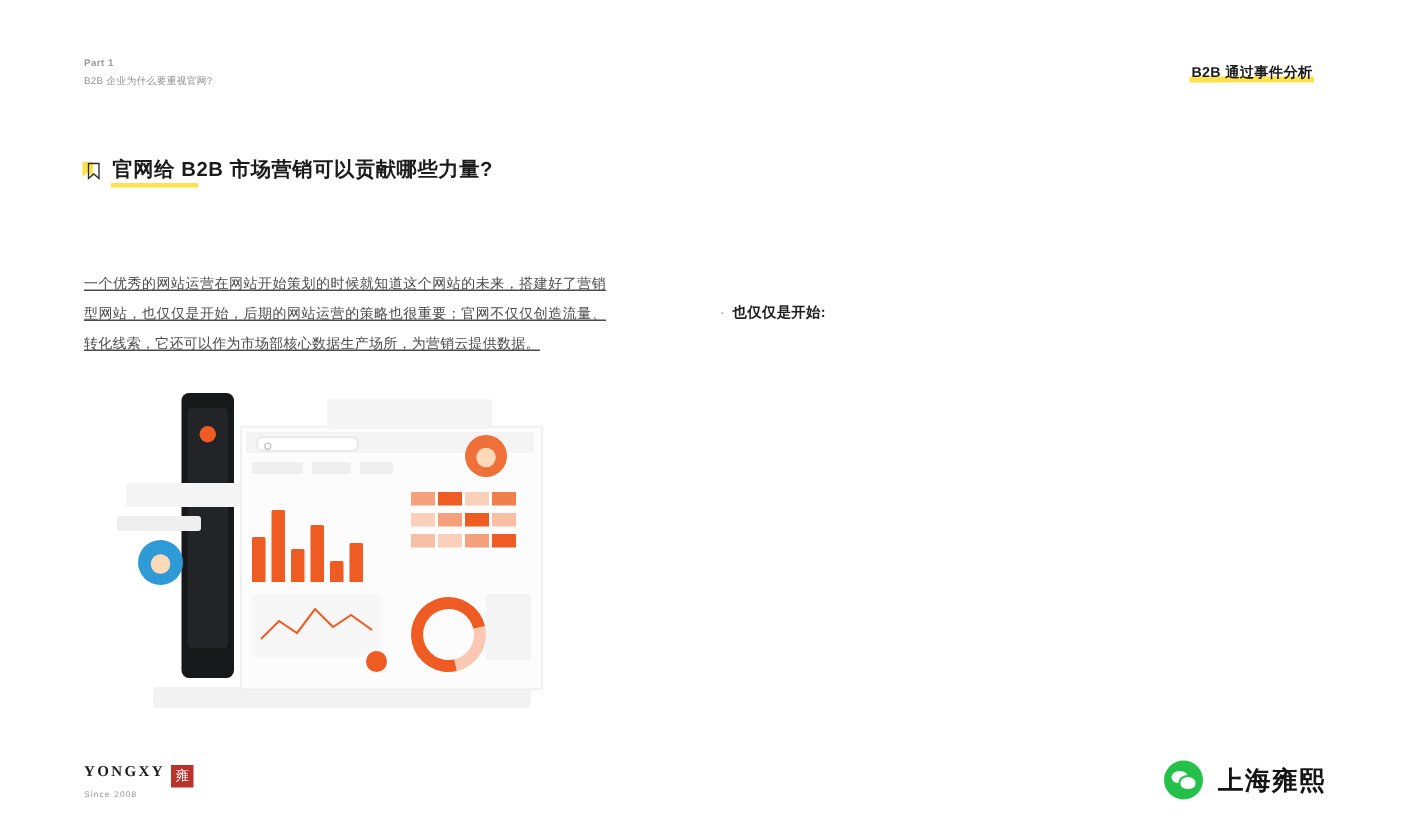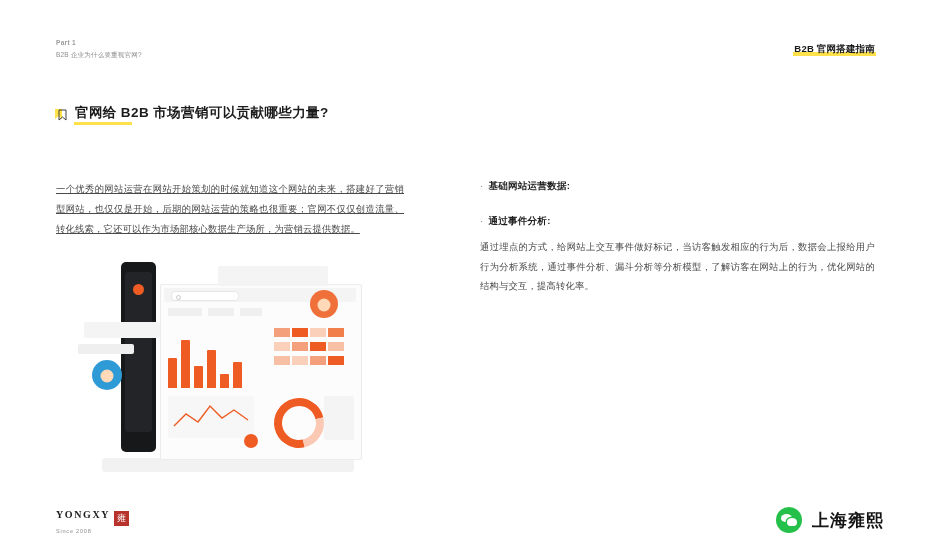--- a/index.html
+++ b/index.html
@@ -384,21 +384,21 @@
 <div class="page">
 
   <div class="header-left">
     <div class="header-part">Part 1</div>
     <div class="header-sub">B2B 企业为什么要重视官网?</div>
   </div>
 
   <div class="header-right">
     <span class="header-right-inner">
       <span class="hl"></span>
-      <span class="txt">B2B 官网搭建指南</span>
+      <span class="txt">B2B 通过事件分析</span>
     </span>
   </div>
 
   <div class="title-row">
     <span class="title-icon">
       <svg width="13" height="13" viewBox="0 0 13 13">
         <path d="M1 1 L8 1 L8 11 L4.5 8 L1 11 Z" fill="#ffe24b"></path>
         <path d="M5 2 L12 2 L12 12 L8.5 9 L5 12 Z" fill="none" stroke="#2b2b2b" stroke-width="0.9"></path>
       </svg>
     </span>
@@ -469,30 +469,26 @@
 
   <div class="logo">
     <div>
       <span class="logo-name">YONGXY</span><span class="logo-mark">雍</span>
     </div>
     <div class="logo-since">Since 2008</div>
   </div>
 
   <div class="right-col">
     <div class="blk">
-      <div class="blk-head">
-        <span class="bullet">·</span><span>基础网站运营数据:</span>
-      </div>
     </div>
 
     <div class="blk">
       <div class="blk-head">
-        <span class="bullet">·</span><span>通过事件分析:</span>
+        <span class="bullet">·</span><span>也仅仅是开始:</span>
       </div>
-      <div class="blk-body">通过埋点的方式，给网站上交互事件做好标记，当访客触发相应的行为后，数据会上报给用户行为分析系统，通过事件分析、漏斗分析等分析模型，了解访客在网站上的行为，优化网站的结构与交互，提高转化率。</div>
     </div>
   </div>
 
   <div class="wechat">
     <span class="wechat-icon"></span>
     <span class="wechat-name">上海雍熙</span>
   </div>
 
 </div>
 

